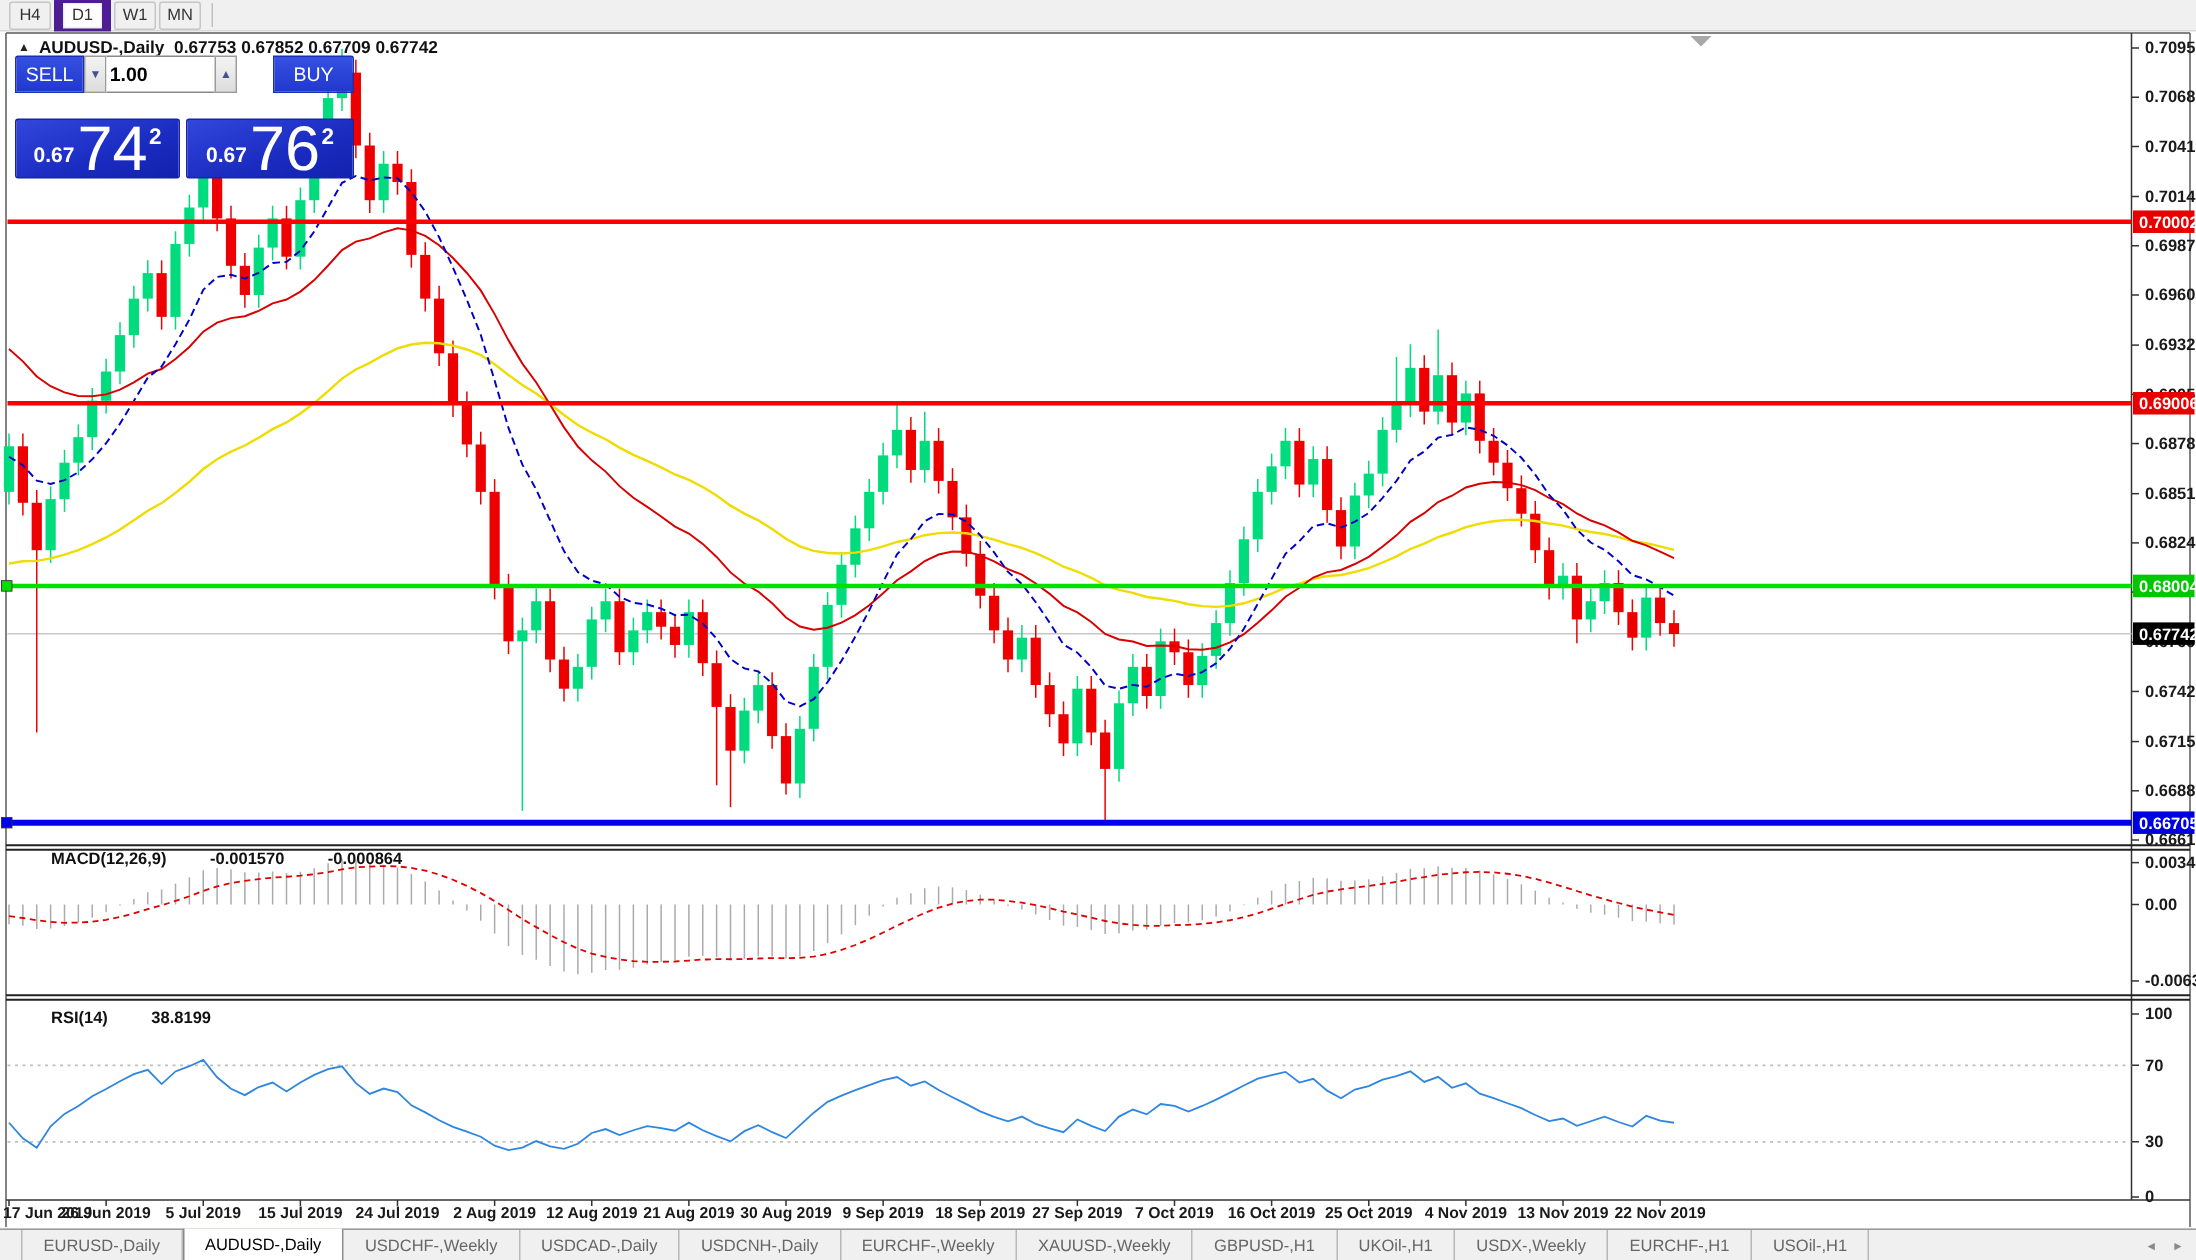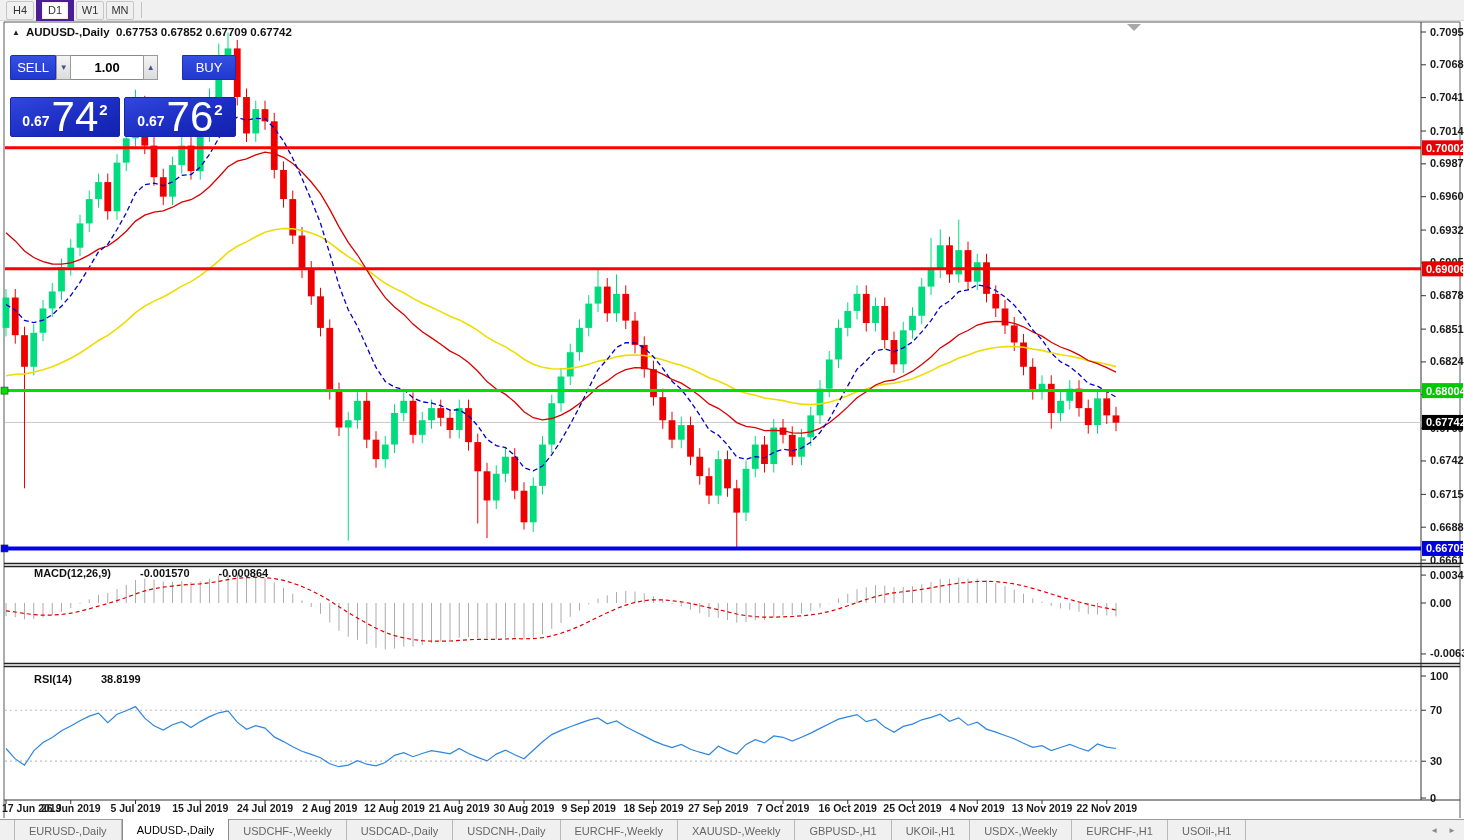--- a/index.html
+++ b/index.html
@@ -12,29 +12,29 @@
     font-size:11px;color:#333;background:#F0F0F0;border:1px solid #C6C6C6;border-radius:2px;cursor:default;}
   .tf-btn.active{background:#FDFDFD;border:6px solid #4c1d95;box-shadow:inset 0 0 2px #CFCFCF;}
   .tf-sep{width:1px;height:16px;background:#C2C2C2;margin:0 5px;}
   
   #chart-window{position:absolute;left:0;top:21px;width:1464px;height:798px;background:#fff;}
   #chart-svg{position:absolute;left:0;top:0;}
   svg text{font-family:"Liberation Sans",sans-serif;}
   #chart-title{position:absolute;left:12px;top:5px;font-size:11.5px;font-weight:bold;color:#111;z-index:5;text-align:center;}
   #chart-title .tri{font-size:8px;position:relative;top:-1px;margin-right:6px;color:#222;}
   
-  #trade-panel{position:absolute;left:10px;top:34px;width:226px;z-index:6;}
+  #trade-panel{position:absolute;left:10px;top:16px;width:226px;z-index:6;}
   #trade-row1{display:flex;height:25px;}
   .trade-btn{background:linear-gradient(#3550E2,#2138CE);color:#fff;font-size:13px;display:flex;
     align-items:center;justify-content:center;border:1px solid #1B2FB4;box-sizing:border-box;cursor:pointer;}
   #sell-btn{width:53px;border-radius:2px 0 0 0;}
   #buy-btn{width:62px;border-radius:0 2px 0 0;margin-left:24px;}
   .spin-btn{width:17px;background:linear-gradient(#F4F4F4,#DCDCDC);border:1px solid #9B9B9B;
     box-sizing:border-box;display:flex;align-items:center;justify-content:center;font-size:8px;color:#44518F;cursor:pointer;}
-  #vol-input{width:72px;border:1px solid #8A8A8A;border-left:none;border-right:none;text-align:center;
+  #vol-input{width:72px;border:1px solid #8A8A8A;border-left:none;border-right:none;text-align:left;
     font-size:13px;font-weight:bold;color:#000;box-sizing:border-box;outline:none;}
   #trade-row2{display:flex;margin-top:17px;}
   .price-panel{height:40px;background:linear-gradient(160deg,#3247DC 0%,#1A2BC0 60%,#1222AE 100%);
     color:#fff;display:flex;align-items:flex-end;justify-content:center;padding-bottom:3px;box-sizing:border-box;
     border:1px solid #1624A8;border-radius:2px;cursor:pointer;}
   #sell-panel{width:110px;margin-right:4px;}
   #buy-panel{width:112px;}
   .pp-prefix{font-size:14px;font-weight:bold;margin-bottom:4px;}
   .pp-big{font-size:42px;line-height:33px;margin-left:2px;}
   .pp-sup{font-size:15px;font-weight:bold;margin-bottom:15px;margin-left:1px;}

